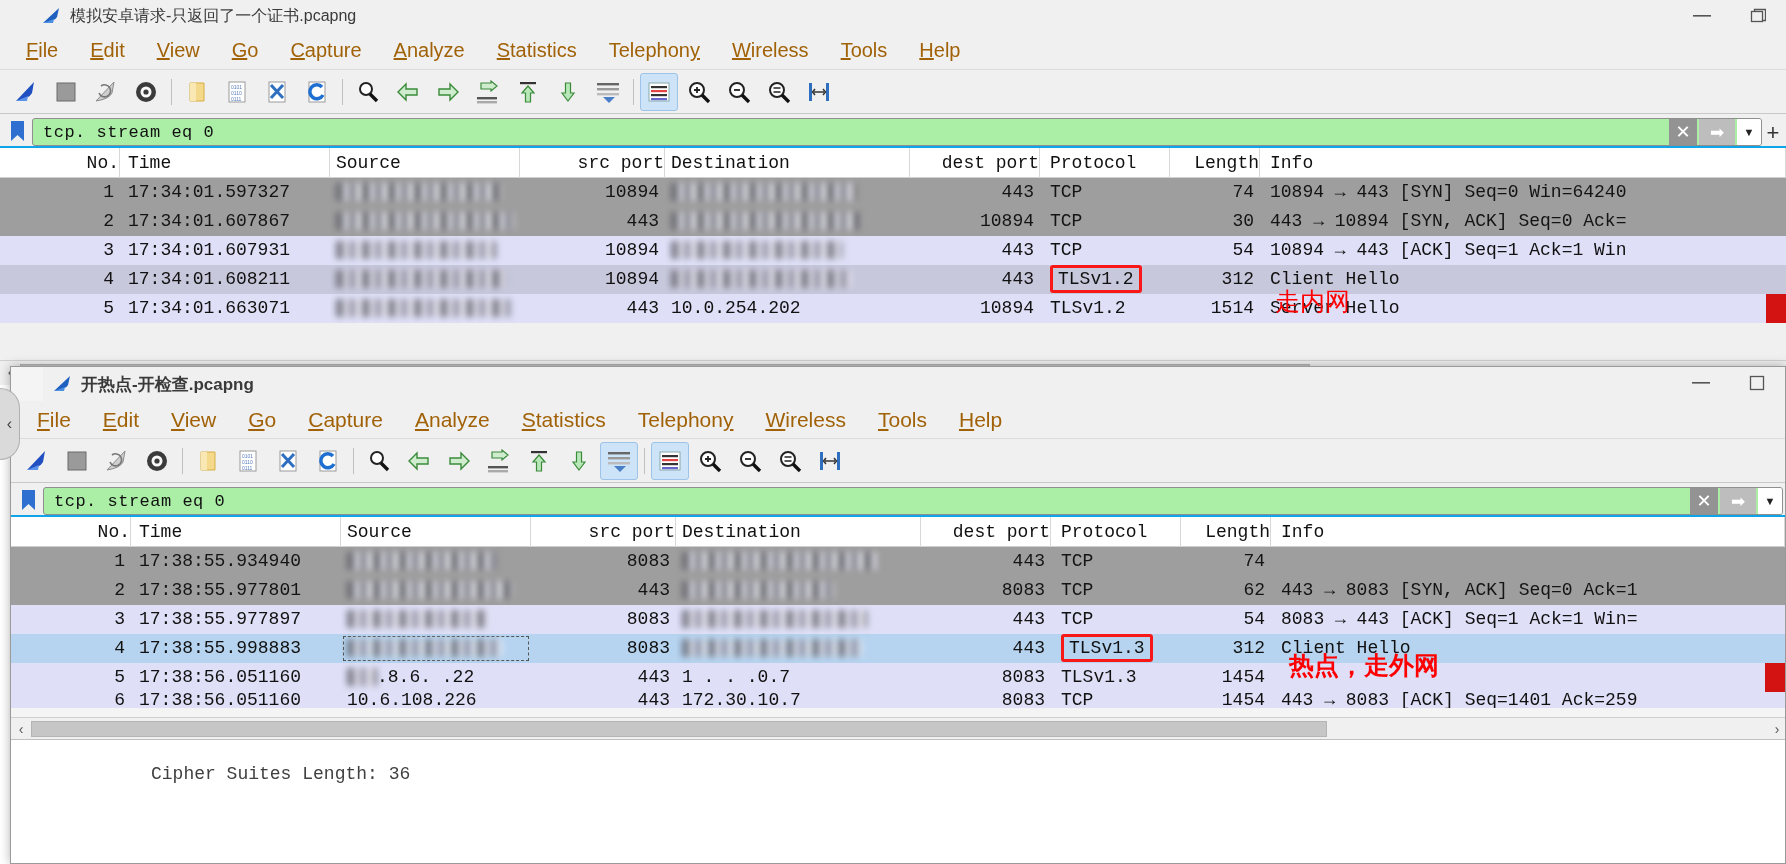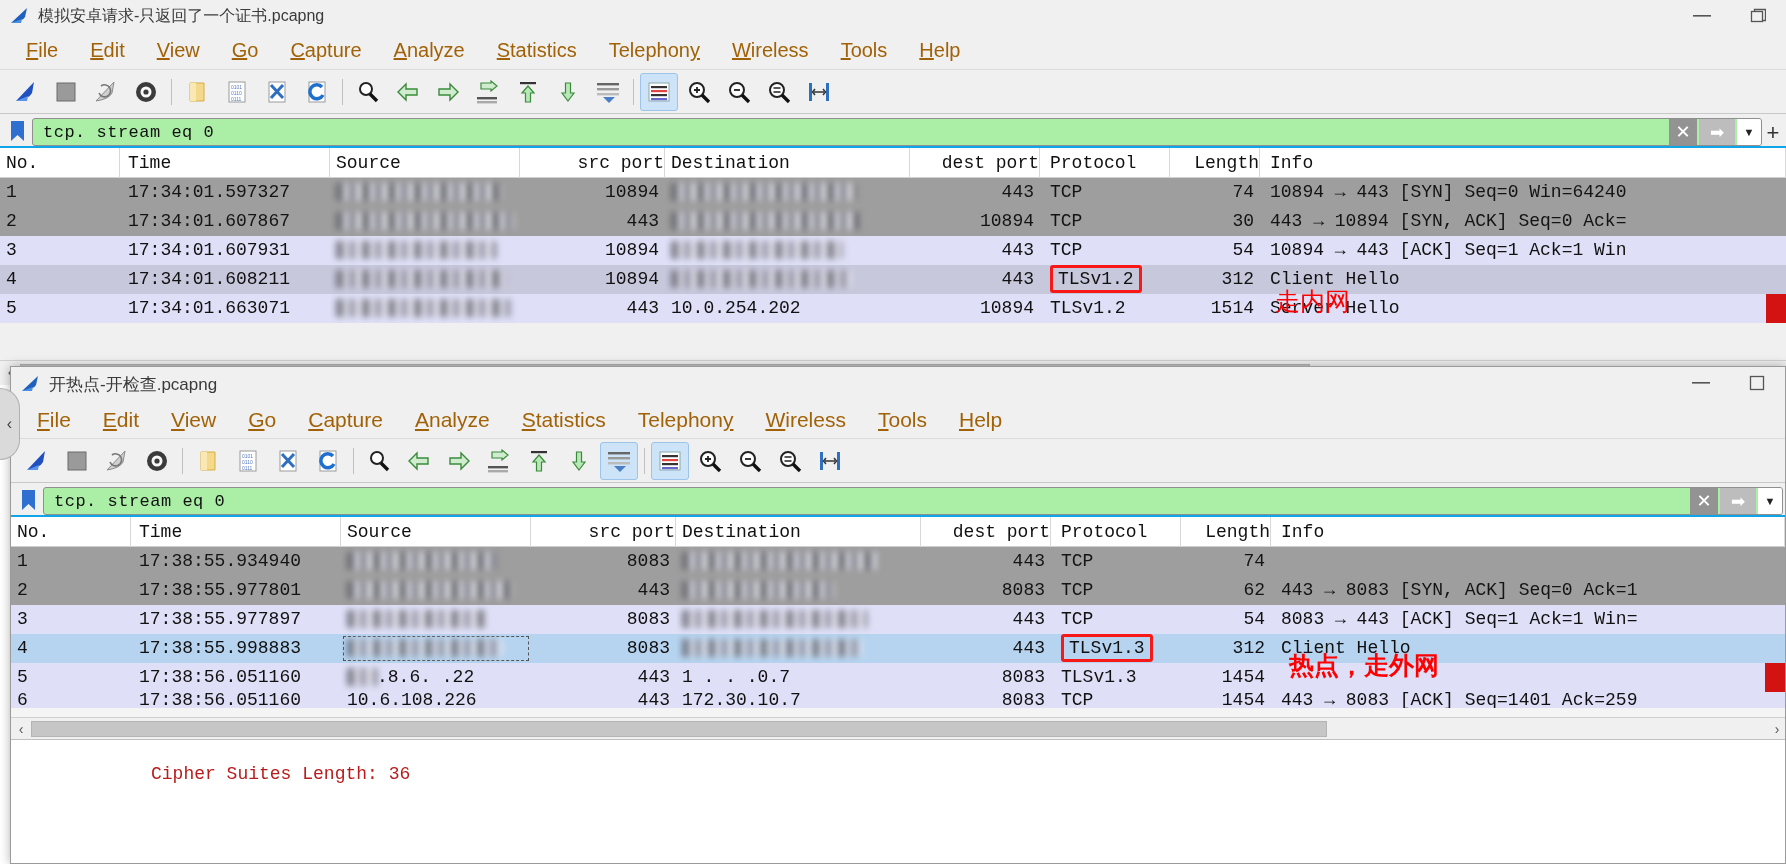--- a/index.html
+++ b/index.html
@@ -20,20 +20,21 @@
     overflow: hidden;
   }
 
   .titlebar {
     position: relative;
     height: 32px;
     background: #f0f0f0;
     display: flex;
     align-items: center;
     padding-left: 10px;
+    margin-left: 32px;
   }
   .shark-logo {
     width: 20px; height: 18px;
     margin-right: 8px;
     flex: 0 0 auto;
   }
   .title-text {
     font-size: 16px;
     color: #3a3a3a;
     white-space: nowrap;
@@ -180,21 +181,21 @@
     color: #111;
     position: relative;
   }
   .pkt-row > div {
     height: 29px;
     line-height: 29px;
     padding: 0 6px;
     overflow: hidden;
     white-space: nowrap;
   }
-  .c-no    { width: 120px; text-align: left; }
+  .c-no    { width: 120px; text-align: right; }
   .c-time  { width: 210px; text-align: left; padding-left: 8px !important;}
   .c-src   { width: 190px; }
   .c-sport { width: 145px; text-align: right; }
   .c-dst   { width: 245px; }
   .c-dport { width: 130px; text-align: right; }
   .c-proto { width: 130px; padding-left: 10px !important; }
   .c-len   { width: 90px;  text-align: right; }
   .c-info  { flex: 1 1 auto; padding-left: 10px !important; }
 
   .row-gray  { background: #9e9e9e; color: #141414; }
@@ -248,21 +249,21 @@
     flex: 1 1 auto; height: 16px; background: #f0f0f0; position: relative;
   }
   .hscroll .thumb {
     position: absolute; left: 0; top: 0; height: 16px;
     background: #c6c6c6; border: 1px solid #b4b4b4;
   }
 
   .detail-line {
     font-family: "Liberation Mono", monospace;
     font-size: 18px;
-    color: #b91c1c;
+    color: #404040;
     white-space: nowrap;
     padding-left: 38px;
     overflow: hidden;
   }
 
   
   .win2 {
     position: absolute;
     left: 10px; top: 366px;
     width: 1776px; height: 498px;
@@ -574,21 +575,21 @@
   <div style="position:absolute; left:0; top:385px; width:1786px; height:45px; background:#fff; overflow:hidden;">
     <span style="position:absolute; left:14px; top:10px; font-size:16px; color:#444;">›</span>
     <div class="detail-line" style="position:absolute; top:6px;">Frame 4: 312 bytes on wire (2496 bits), 312 bytes captured (2496 bits) on interface \Device\NPF_{C4AD4477-9697-49D6-A649-C978832AE141}, id</div>
   </div>
 </div>
 
 <div class="side-tab">‹</div>
 
 <div class="win2">
 
-  <div class="titlebar" style="height:34px;">
+  <div class="titlebar" style="height:34px;font-weight:bold;">
     <svg class="shark-logo" viewBox="0 0 20 18">
       <path d="M1 16 L17 1 L15 10 Q13 14 1 16 Z" fill="#1f5fbf"></path>
       <path d="M1 16 L12 12 L11 16 Z" fill="#4a8fe0"></path>
     </svg>
     <span class="title-text">开热点-开检查.pcapng</span>
     <div class="win-btns">
       <div class="win-btn">
         <svg width="18" height="2">
             <rect width="18" height="1.6" fill="#555"></rect>
           </svg>

